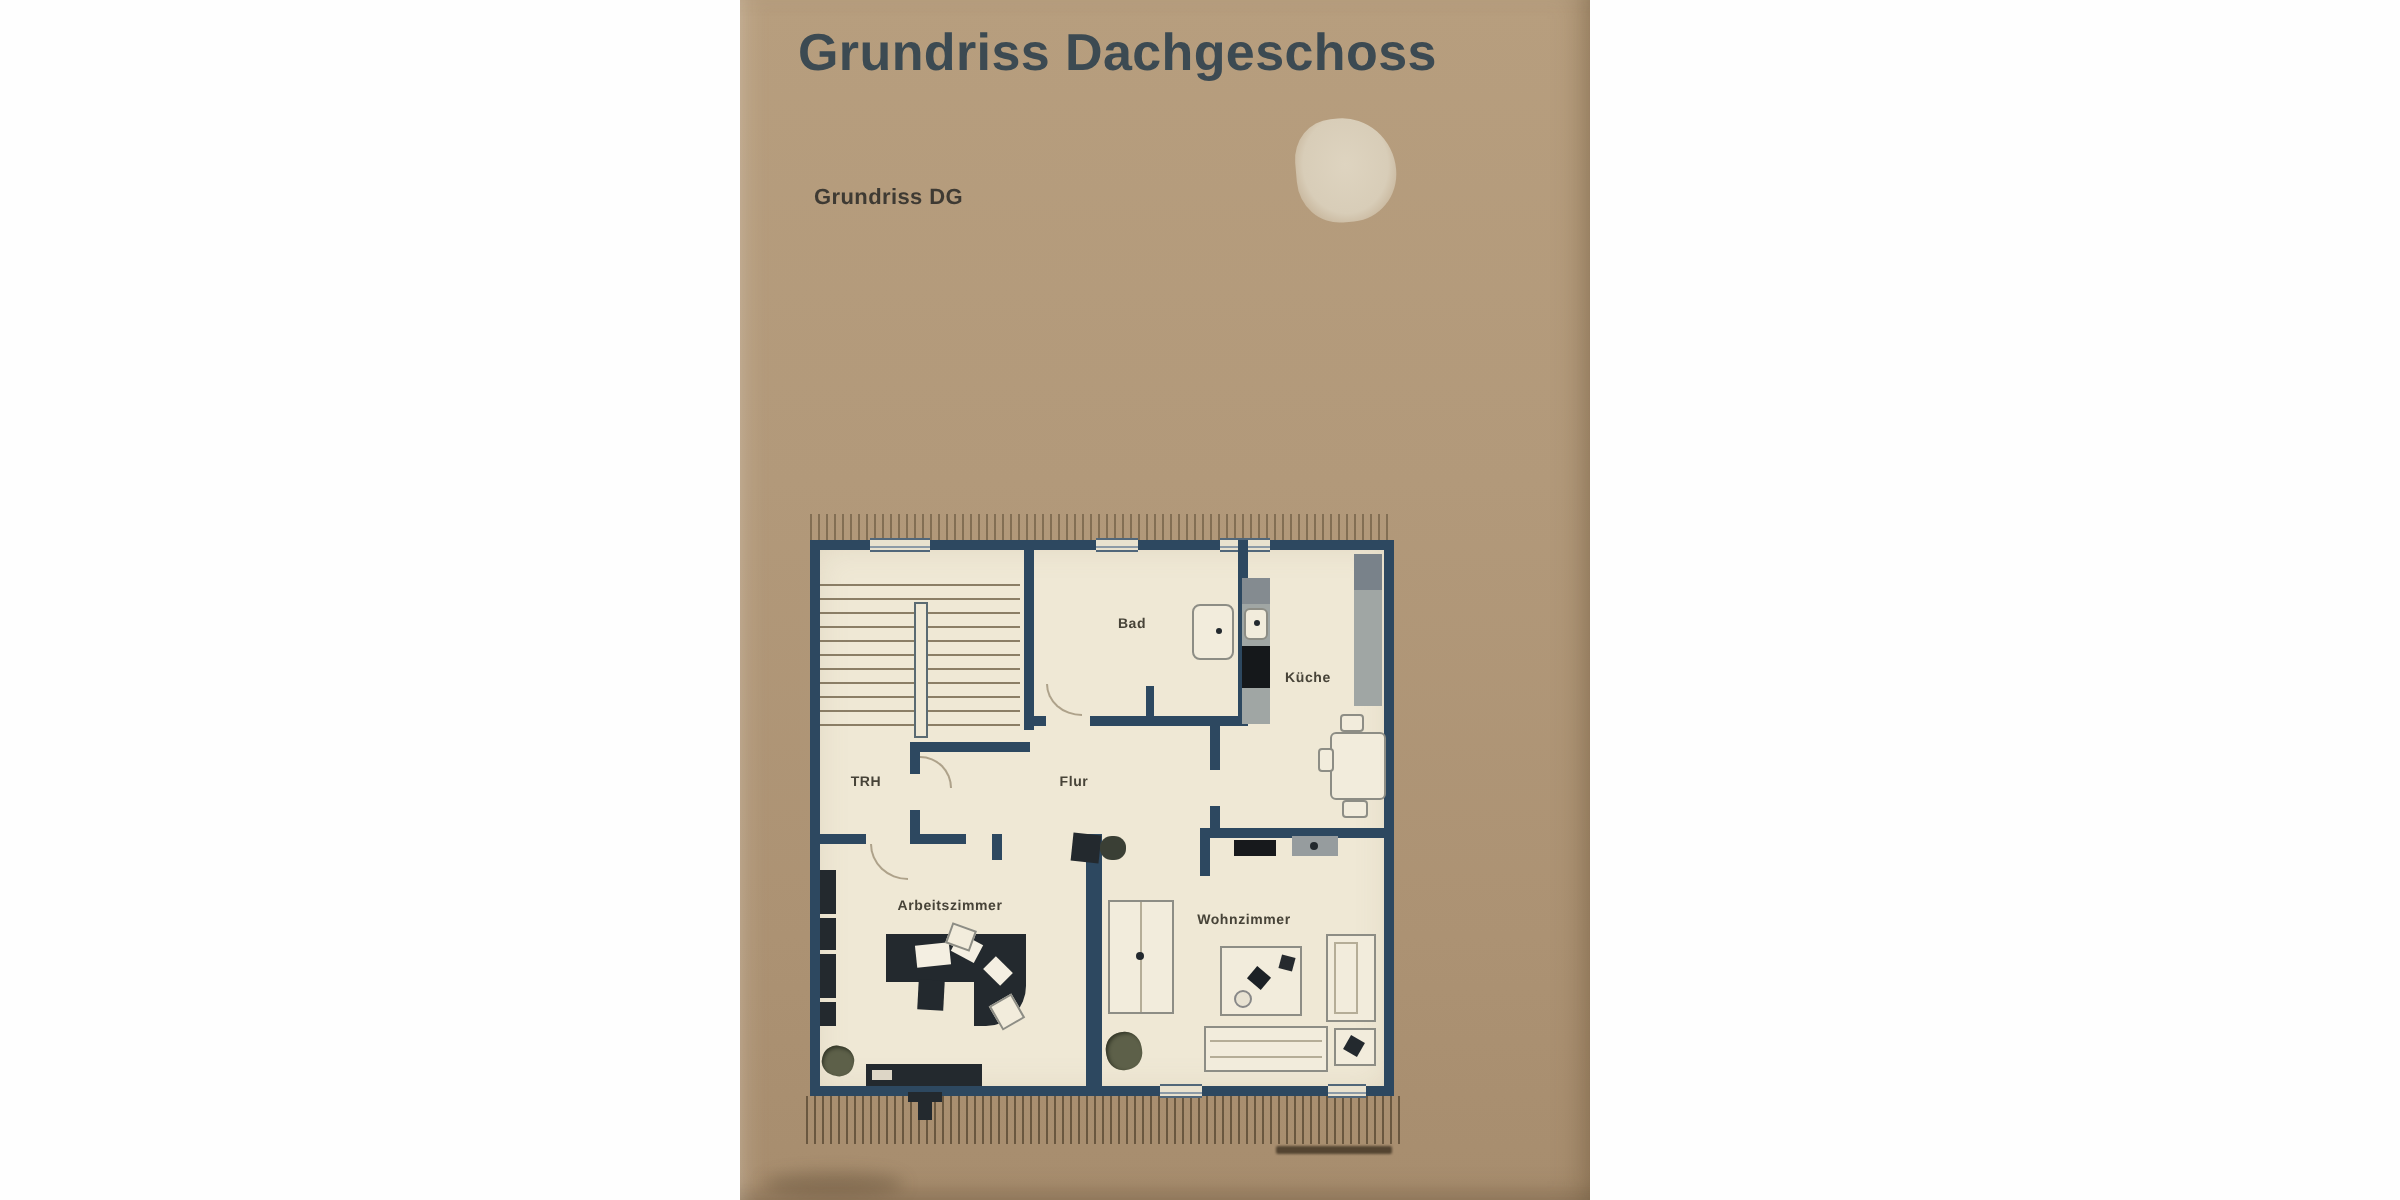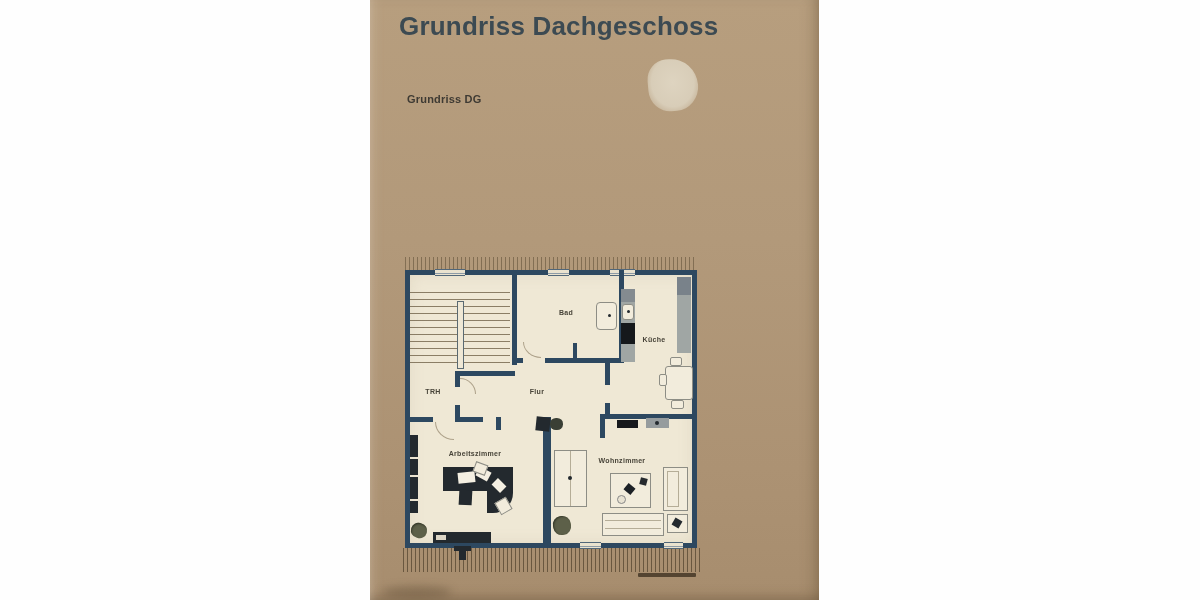--- a/index.html
+++ b/index.html
@@ -8,21 +8,21 @@
   }
   html,body{margin:0;padding:0;}
   body{width:1200px;height:600px;background:#fefefe;overflow:hidden;
        font-family:"Liberation Sans", sans-serif;position:relative;}
   .abs{position:absolute;}
   
   .page{left:370px;top:0;width:425px;height:600px;
         background:linear-gradient(180deg,#b79e7e 0%,#b2997a 40%,#ac9273 78%,#a78d6e 100%);
         box-shadow:inset -12px 0 16px -10px rgba(90,70,45,.45),
                    inset 8px 0 14px -10px rgba(255,248,235,.5),
-                   inset 0 -10px 14px -10px rgba(80,60,38,.5);padding-left:24px;}
+                   inset 0 -10px 14px -10px rgba(80,60,38,.5);}
   .page-edge-smudge{left:12px;top:586px;width:70px;height:12px;background:rgba(70,52,32,.30);
         border-radius:50%;filter:blur(4px);}
   .title{left:29px;top:11px;width:420px;margin:0;
          font-size:26px;font-weight:700;letter-spacing:.2px;color:var(--title-text);}
   .subtitle{left:37px;top:93px;font-size:11px;font-weight:700;letter-spacing:.2px;color:#3e3a33;}
   .smudge{left:278px;top:59px;width:50px;height:52px;transform:rotate(-5deg);
           background:radial-gradient(ellipse at 50% 45%, #ded4c0 0%, #d8cdb8 60%, rgba(216,205,184,0) 100%);
           border-radius:42% 58% 50% 46%;}
   
   .plan{left:33px;top:257px;width:296px;height:322px;}

